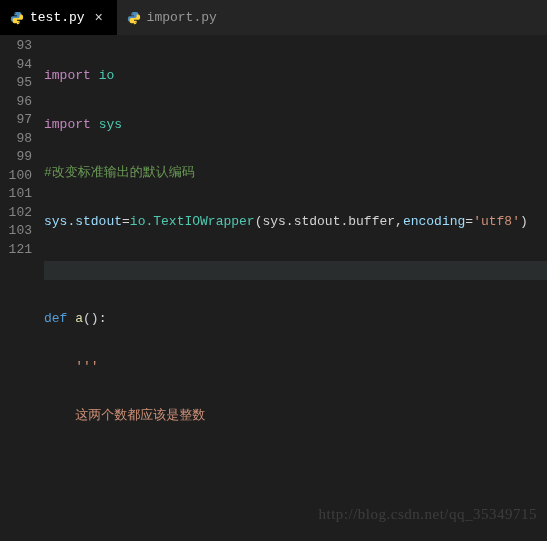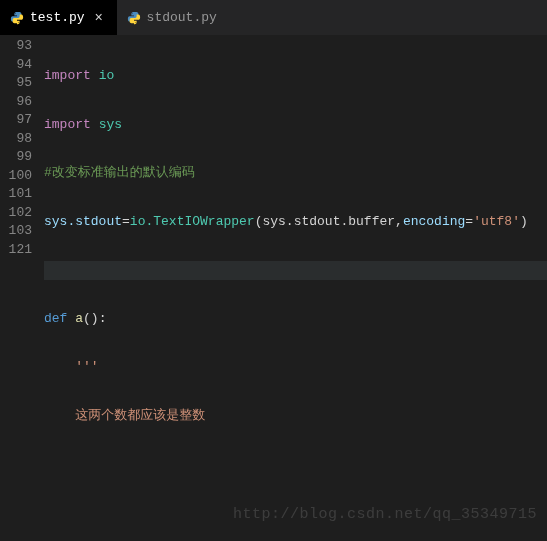--- a/index.html
+++ b/index.html
@@ -63,42 +63,42 @@
 .ident { color: #9cdcfe; }
 .func { color: #dcdcaa; }
 .def { color: #569cd6; }
 .punc { color: #d4d4d4; }
 .watermark {
   position: fixed;
   bottom: 18px;
   right: 10px;
   color: rgba(200,200,200,0.18);
   font-size: 15px;
-  font-family: Liberation Mono, monospace;
+  font-family: Liberation Serif, serif;
   letter-spacing: 0.5px;
 }
 </style>
 </head>
 <body>
 
 <div class="tabs">
   <div class="tab active">
     <svg class="py-icon" viewBox="0 0 16 16">
         <path fill="#4B8BBE" d="M8 1C5 1 5 3 5 3v2h3v1H3S1 6 1 9s2 3 2 3h2v-2s0-2 2-2h4s2 0 2-2V3s0-2-3-2H8zM6 2.5a.5.5 0 110 1 .5.5 0 010-1z"></path>
         <path fill="#FFD43B" d="M8 15c3 0 3-2 3-2v-2H8v-1h5s2 0 2-3-2-3-2-3h-2v2s0 2-2 2H5s-2 0-2 2v2s0 2 3 2h2zm2-1.5a.5.5 0 110-1 .5.5 0 010 1z"></path>
       </svg>
     <span>test.py</span>
     <span class="close">×</span>
   </div>
   <div class="tab">
     <svg class="py-icon" viewBox="0 0 16 16">
         <path fill="#4B8BBE" d="M8 1C5 1 5 3 5 3v2h3v1H3S1 6 1 9s2 3 2 3h2v-2s0-2 2-2h4s2 0 2-2V3s0-2-3-2H8zM6 2.5a.5.5 0 110 1 .5.5 0 010-1z"></path>
         <path fill="#FFD43B" d="M8 15c3 0 3-2 3-2v-2H8v-1h5s2 0 2-3-2-3-2-3h-2v2s0 2-2 2H5s-2 0-2 2v2s0 2 3 2h2zm2-1.5a.5.5 0 110-1 .5.5 0 010 1z"></path>
       </svg>
-    <span>stdout.py</span>
+    <span>import.py</span>
   </div>
 </div>
 
 <div class="editor">
   <div class="gutter">
     <div>93</div>
       <div>94</div>
       <div>95</div>
     <div>96</div>
       <div>97</div>

